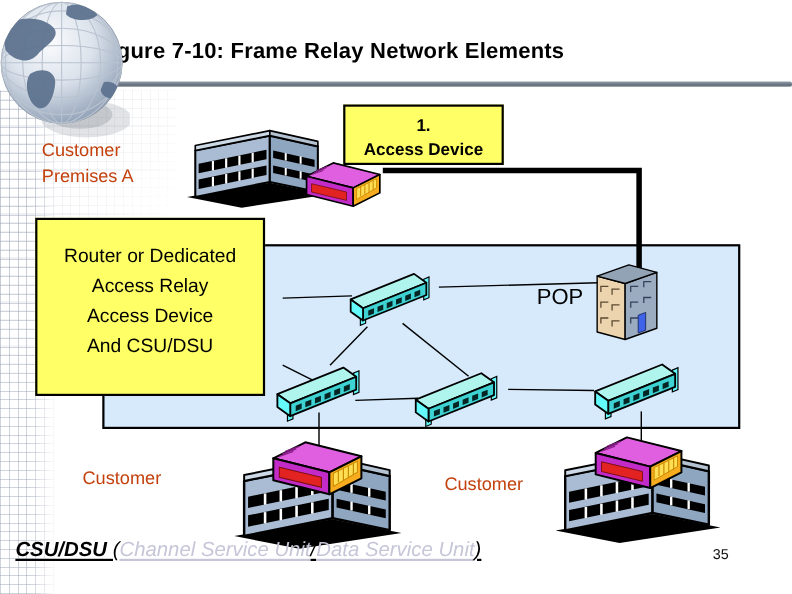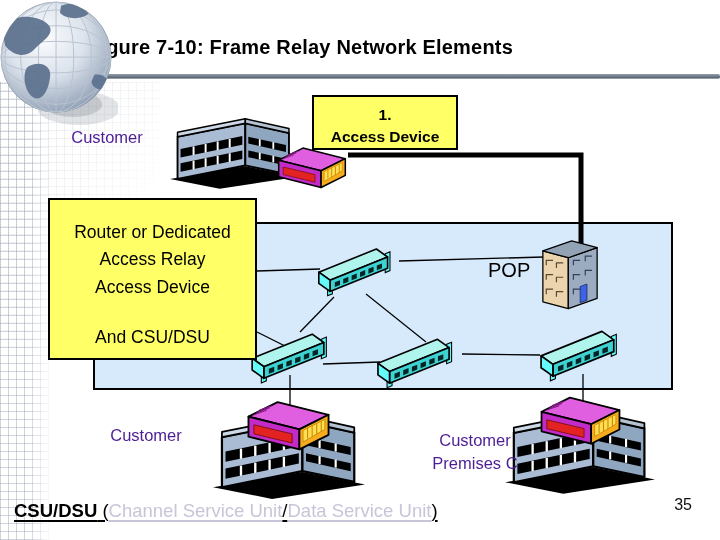--- a/index.html
+++ b/index.html
@@ -26,49 +26,49 @@
   .globe{left:0;top:-2px;width:118px;height:130px;}
 
   .cloud{left:93px;top:222px;width:580px;height:168px;background:#D6EAFB;
        border:2px solid #000;box-sizing:border-box;}
 
   .lines{left:0;top:0;width:720px;height:540px;pointer-events:none;}
 
   .callout{background:#FFFF66;border:2px solid #000;box-sizing:border-box;text-align:center;}
   .box1{left:312px;top:95px;width:146px;height:55px;font-weight:bold;font-size:15.5px;
         line-height:1.45;padding-top:7px;}
-  .box2{left:48px;top:198px;width:209px;height:162px;font-size:17.5px;line-height:1.56;
+  .box2{left:32px;top:198px;width:209px;height:162px;font-size:17.5px;line-height:1.56;
         padding-top:19px;}
-  .box2 .gapline{margin-top:23px;text-align:center;}
-
-  .label{position:absolute;text-align:center;font-size:16.5px;line-height:1.42;color:#4c1d95;}
+  .box2 .gapline{text-align:center;}
+
+  .label{position:absolute;text-align:left;font-size:16.5px;line-height:1.42;color:#c2410c;}
   .lblA{left:38px;top:126px;width:138px;}
   .lblB{left:75px;top:424px;width:142px;}
   .lblC{left:404px;top:429px;width:142px;}
   .popl{left:488px;top:259px;width:48px;font-size:20px;text-align:left;}
 
   .dev{position:absolute;overflow:visible;}
   .bldgA{left:170px;top:102px;width:128px;height:87px;}
   .routerA{left:274px;top:139px;width:76px;height:53px;}
   .s1{left:314px;top:240px;width:88px;height:58px;}
   .s2{left:247px;top:325px;width:92px;height:60px;}
   .s3{left:373px;top:330px;width:91px;height:60px;}
   .s4{left:536px;top:322px;width:93px;height:61px;}
   .popb{left:536px;top:234px;width:68px;height:78px;}
   .bldgB{left:213px;top:396px;width:152px;height:103px;}
   .routerB{left:243px;top:391px;width:91px;height:64px;}
   .bldgC{left:505px;top:392px;width:150px;height:102px;}
   .routerC{left:536px;top:387px;width:89px;height:62px;}
 
-  .footer{left:14px;top:500px;font-size:18.5px;white-space:nowrap;}
+  .footer{left:14px;top:488px;font-size:18.5px;white-space:nowrap;font-style:italic;}
   .footer span{text-decoration:underline;text-decoration-thickness:2px;text-underline-offset:3px;}
   .f-term{font-weight:bold;color:#000;}
   .f-black{color:#000;}
   .f-gray{color:#C6C6D8;}
-  .pageno{left:648px;top:496px;width:44px;font-size:16px;text-align:right;color:#111;}
+  .pageno{left:648px;top:496px;width:44px;font-size:13px;text-align:left;color:#111;}
 </style>
 </head>
 <body>
 
 <div class="slide">
 
   <svg width="0" height="0" style="position:absolute" aria-hidden="true">
     <defs>
       <symbol id="sym-building" viewBox="0 0 170 115">
         <polygon points="0,102 100,85 170,99 66,115" fill="#000"></polygon>
@@ -252,23 +252,23 @@
   </div>
 
   <svg class="dev bldgC">
       <use href="#sym-building"></use>
     </svg>
   <svg class="dev routerC">
       <use href="#sym-router"></use>
     </svg>
   <div class="label lblC">
     <div>Customer</div>
-    <div>Premises C</div>
   </div>
 
   <div class="label lblA">
     <div>Customer</div>
+    <div>Premises A</div>
   </div>
 
   <div class="abs footer"><span class="f-term">CSU/DSU</span><span class="f-black"> (</span><span class="f-gray">Channel Service Unit</span><span class="f-black">/</span><span class="f-gray">Data Service Unit</span><span class="f-black">)</span></div>
 
   <div class="abs pageno">35</div>
 </div>
 
 </body></html>

